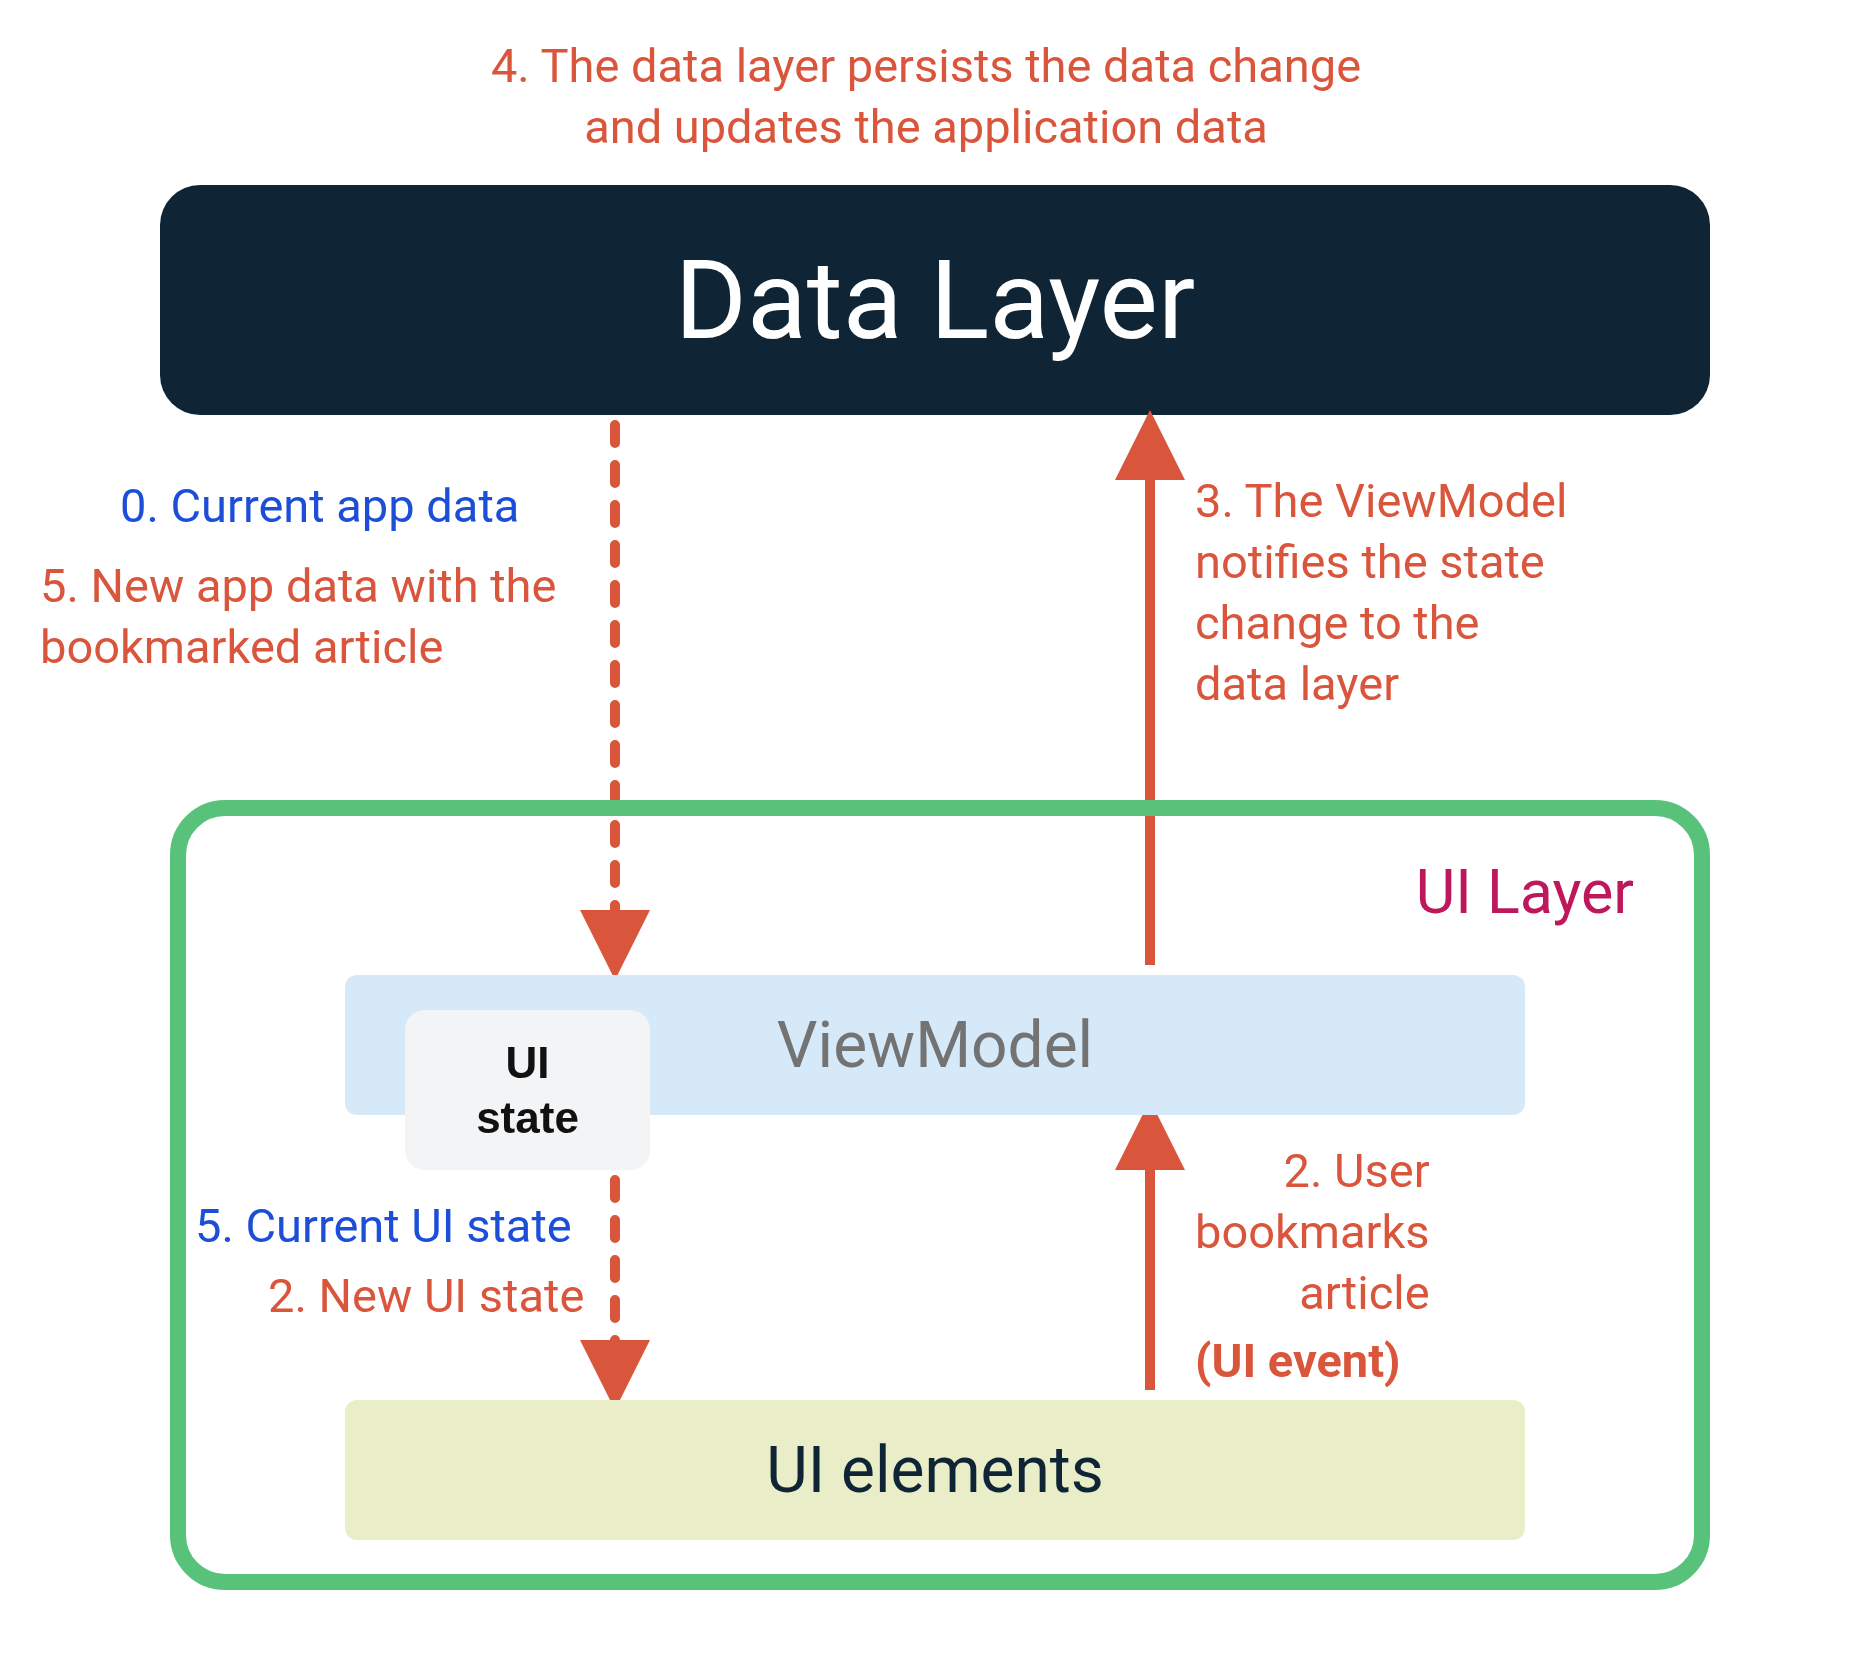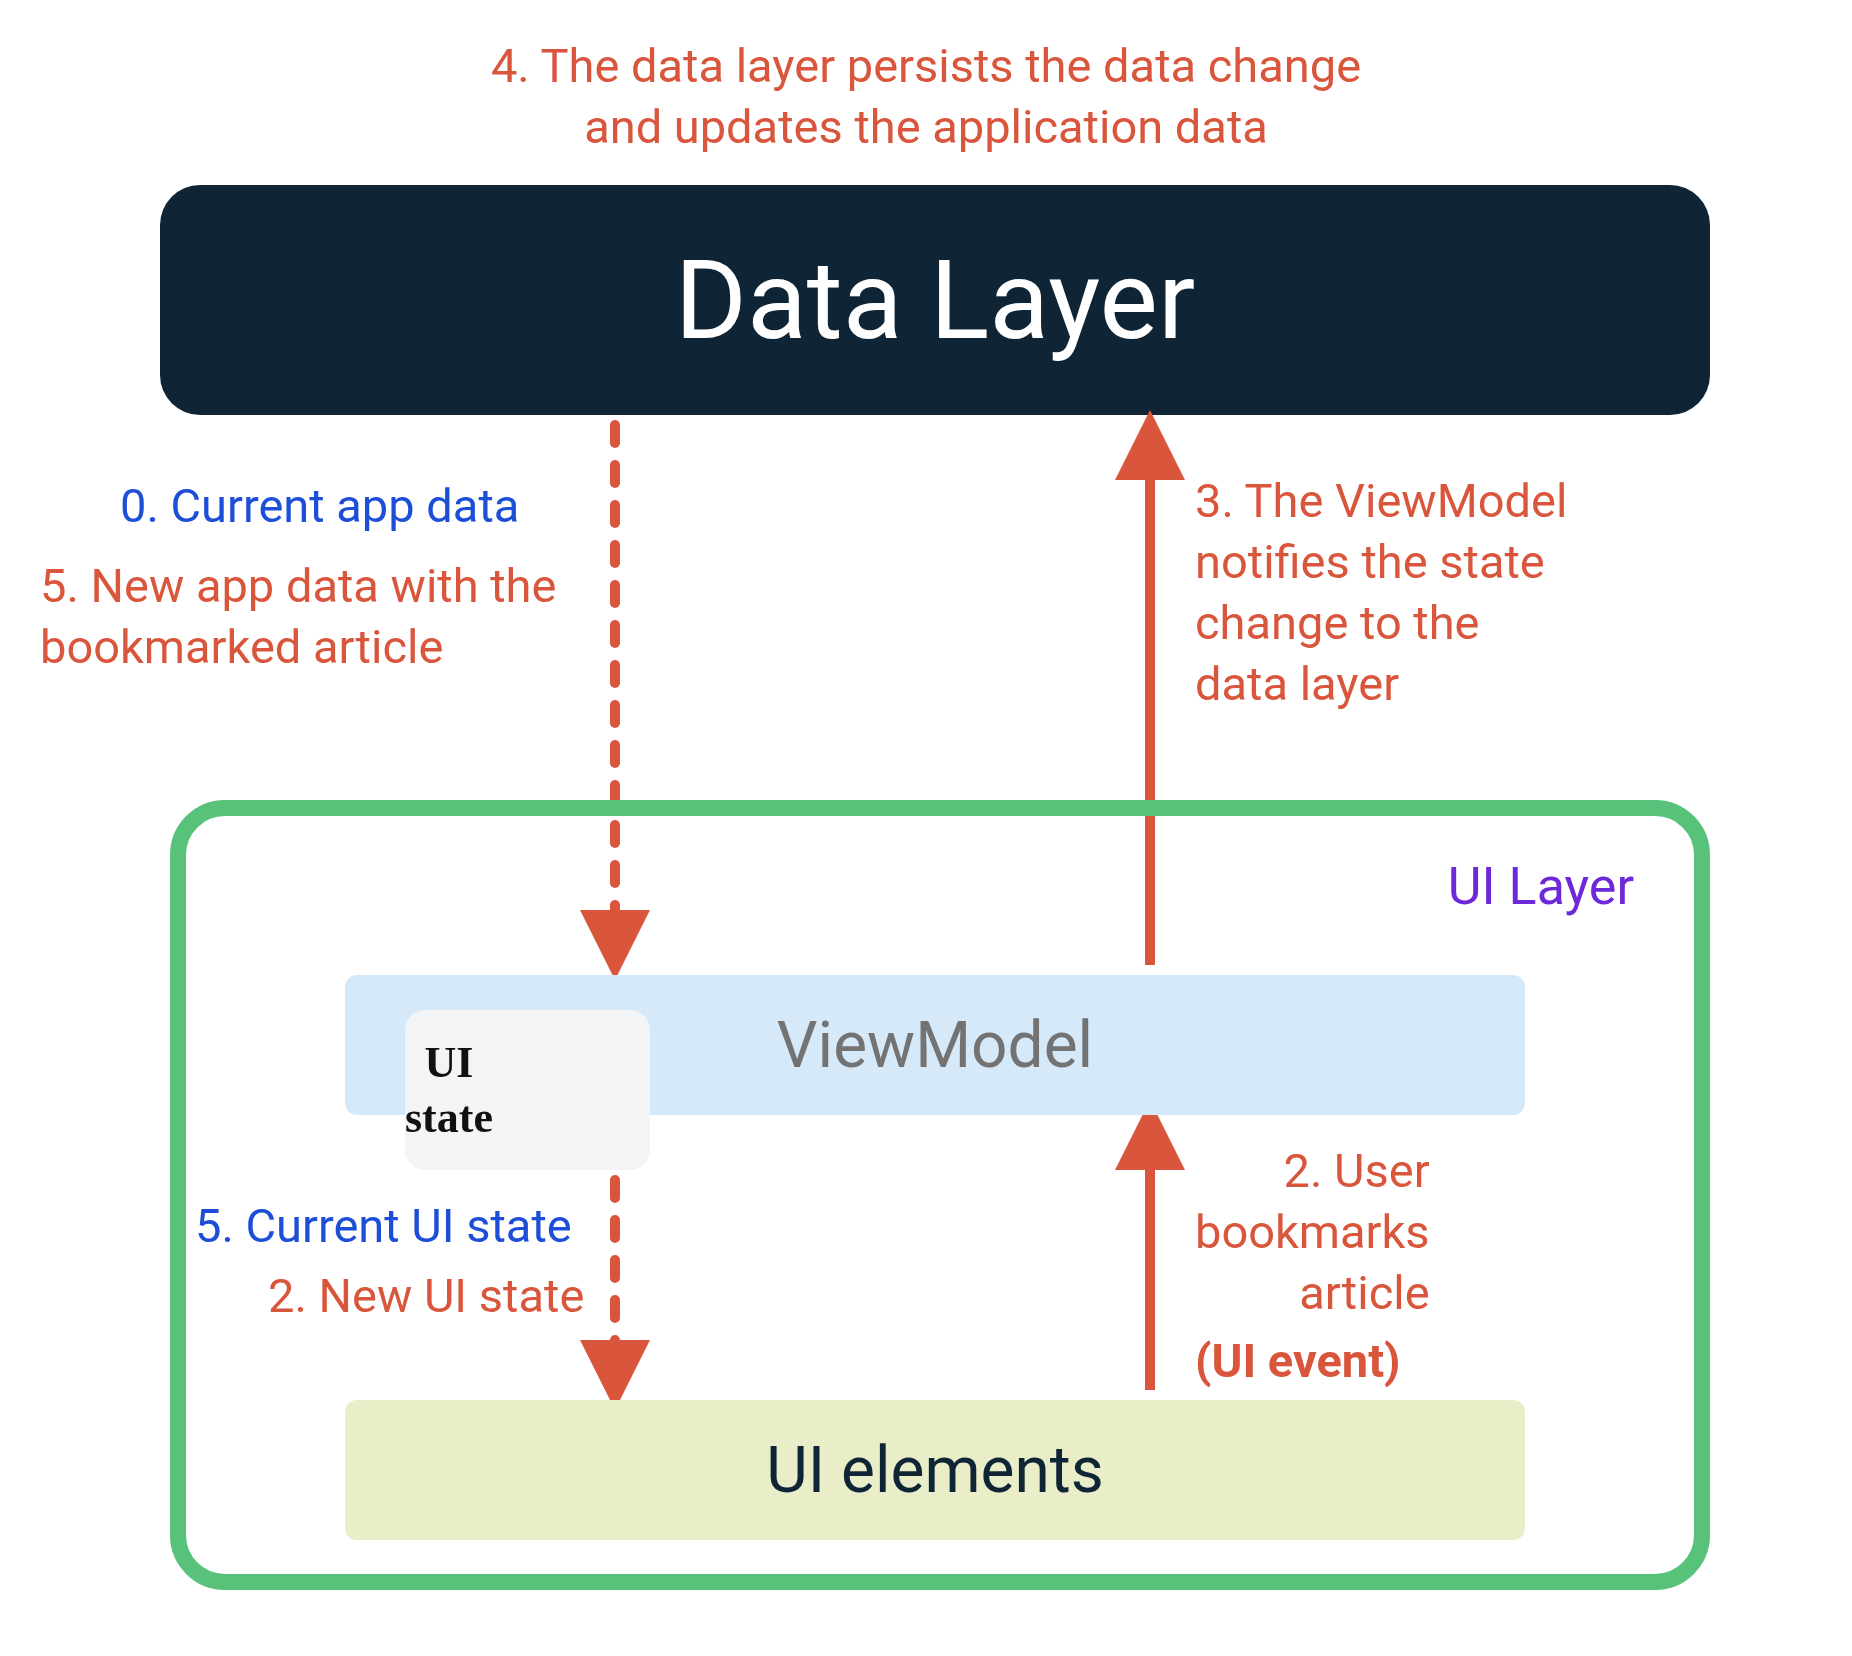--- a/index.html
+++ b/index.html
@@ -47,22 +47,22 @@
     top: 800px;
     width: 1540px;
     height: 790px;
     border: 16px solid #58c17a;
     border-radius: 55px;
   }
   .ui-layer-title {
     position: absolute;
     right: 60px;
     top: 40px;
-    color: #6d28d9;
-    font-size: 52px;
+    color: #be185d;
+    font-size: 61px;
     font-weight: 400;
   }
   .viewmodel-box {
     position: absolute;
     left: 345px;
     top: 975px;
     width: 1180px;
     height: 140px;
     background: #d6e9f9;
     border-radius: 12px;
@@ -75,22 +75,23 @@
   .ui-state-box {
     position: absolute;
     left: 405px;
     top: 1010px;
     width: 245px;
     height: 160px;
     background: #f3f4f5;
     border-radius: 20px;
     display: flex;
     align-items: center;
+    justify-content: center;
     text-align: center;
-    font-family: Liberation Serif, serif;
+    font-family: Liberation Sans, sans-serif;
     font-weight: 700;
     font-size: 44px;
     color: #111;
     line-height: 1.25;
   }
   .ui-elements-box {
     position: absolute;
     left: 345px;
     top: 1400px;
     width: 1180px;

